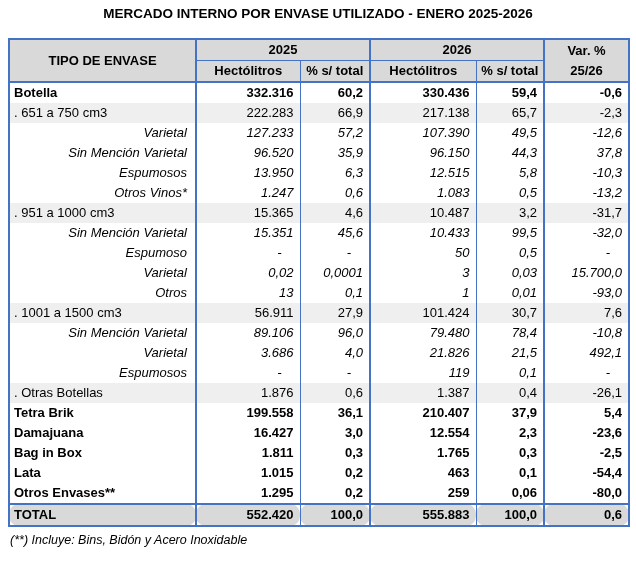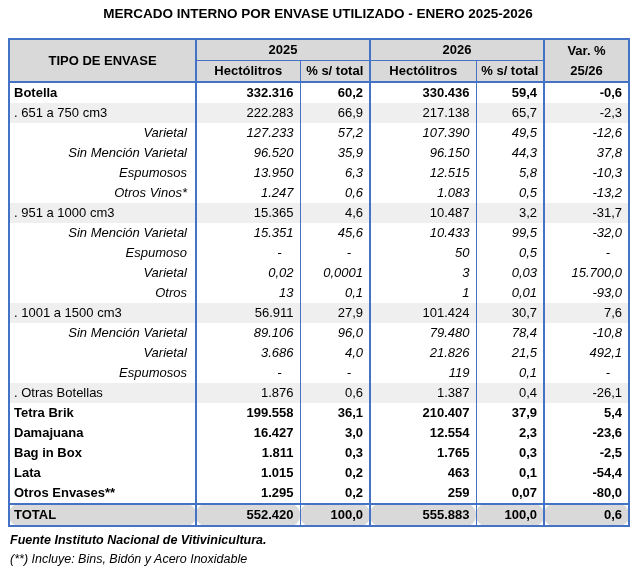--- a/index.html
+++ b/index.html
@@ -255,32 +255,31 @@
           <td class="c2 num">0,2</td>
           <td class="c3 num">463</td>
           <td class="c4 num">0,1</td>
           <td class="c5 num">-54,4</td>
         </tr>
         <tr class="r-bold">
           <td class="c0 label">Otros Envases**</td>
           <td class="c1 num">1.295</td>
           <td class="c2 num">0,2</td>
           <td class="c3 num">259</td>
-          <td class="c4 num">0,07</td>
+          <td class="c4 num">0,06</td>
           <td class="c5 num">-80,0</td>
         </tr>
         <tr class="r-total">
           <td class="c0 label">TOTAL</td>
           <td class="c1 num">552.420</td>
           <td class="c2 num">100,0</td>
           <td class="c3 num">555.883</td>
           <td class="c4 num">100,0</td>
           <td class="c5 num">0,6</td>
         </tr>
       </tbody>
   </table>
 
   <div class="footnotes">
-    <div class="footnote source">Fuente Instituto Nacional de Vitivinicultura.</div>
     <div class="footnote">(**) Incluye: Bins, Bidón y Acero Inoxidable</div>
   </div>
 
 </div>
 
 </body></html>

